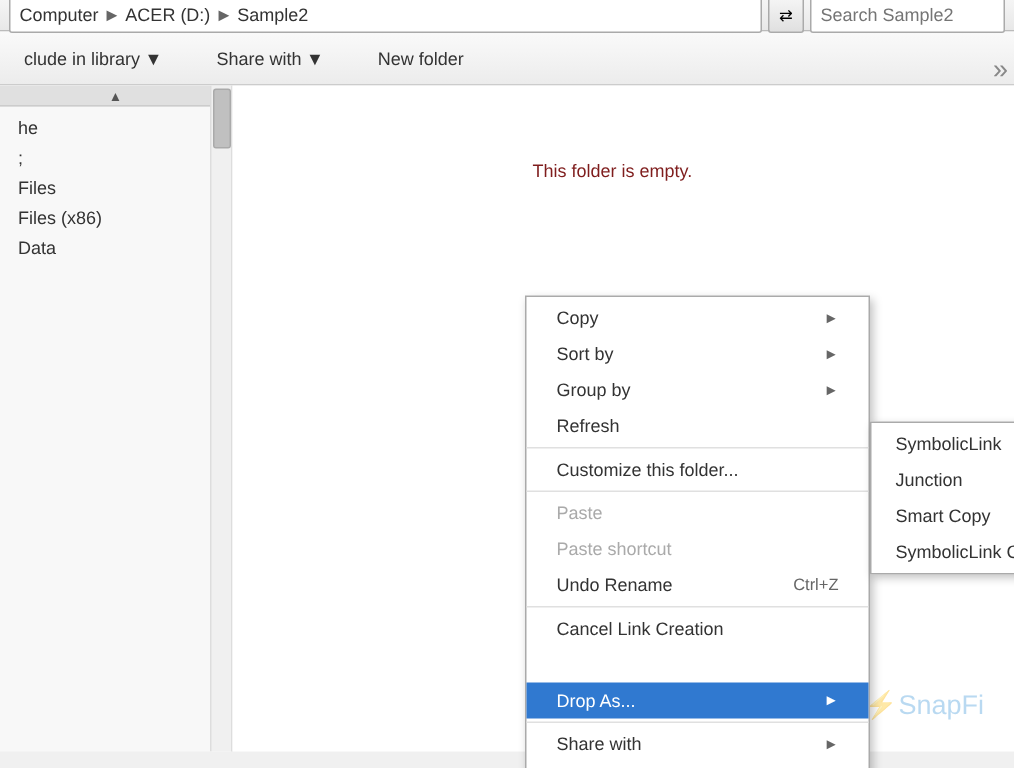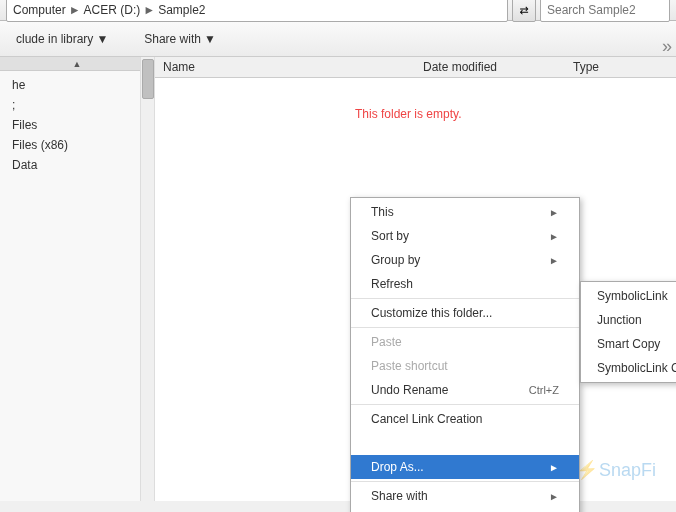--- a/index.html
+++ b/index.html
@@ -157,21 +157,21 @@
       padding: 0 8px;
       font-weight: normal;
       color: #333;
     }
 
     
     .empty-msg {
       position: absolute;
       top: 50px;
       left: 200px;
-      color: #ef4444;
+      color: #7f1d1d;
       font-size: 12px;
     }
 
     
     .context-menu {
       position: absolute;
       top: 140px;
       left: 195px;
       background: white;
       border: 1px solid #aaa;
@@ -263,20 +263,23 @@
 
 <div class="toolbar">
   <button class="toolbar-btn">
     <span>clude in library</span>
     <span>▼</span>
   </button>
   <button class="toolbar-btn">
     <span>Share with</span>
     <span>▼</span>
   </button>
+  <button class="toolbar-btn">
+    <span>New folder</span>
+  </button>
   <div style="position:absolute;right:4px;top:36px;font-size:18px;color:#888;cursor:pointer;">»</div>
 </div>
 
 <div class="main-layout">
 
   <div class="sidebar">
     <div style="height:14px;background:#e0e0e0;border-bottom:1px solid #ccc;display:flex;align-items:center;justify-content:center;">
       <span style="font-size:9px;color:#555;">▲</span>
     </div>
     <div class="sidebar-items">
@@ -287,31 +290,26 @@
       <div class="sidebar-item">Data</div>
     </div>
 
     <div class="sidebar-scroll">
       <div class="sidebar-scroll-thumb"></div>
     </div>
   </div>
 
   <div class="content">
 
-    <div class="column-headers">
-      <div class="col-name">Name</div>
-      <div class="col-date">Date modified</div>
-      <div class="col-type">Type</div>
-    </div>
 
     <div class="empty-msg">This folder is empty.</div>
 
     <div class="context-menu">
       <div class="menu-item">
-        <span>This</span>
+        <span>Copy</span>
         <span class="menu-arrow">►</span>
       </div>
       <div class="menu-item">
         <span>Sort by</span>
         <span class="menu-arrow">►</span>
       </div>
       <div class="menu-item">
         <span>Group by</span>
         <span class="menu-arrow">►</span>
       </div>

